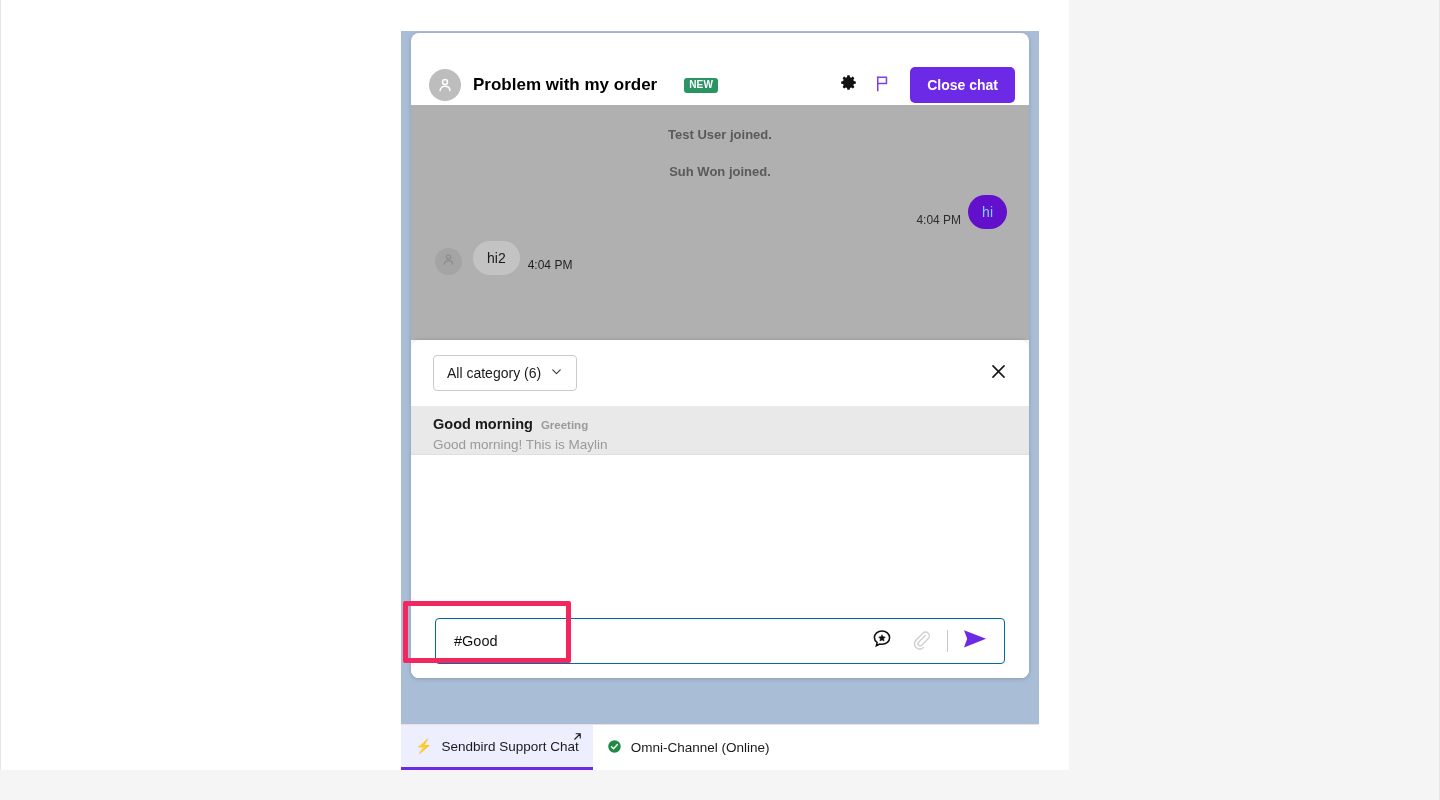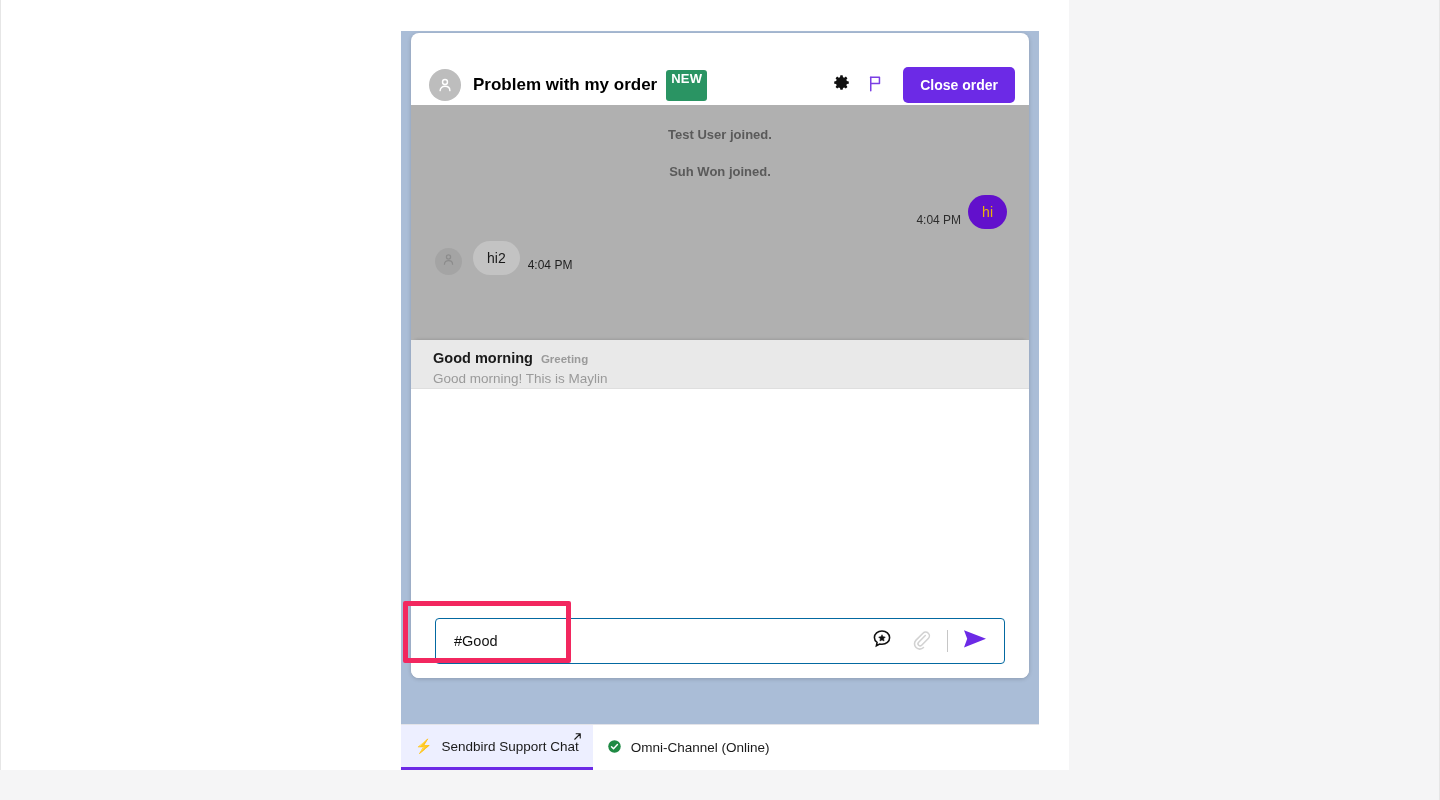--- a/index.html
+++ b/index.html
@@ -38,22 +38,22 @@
   }
   .avatar-circle {
     width:32px; height:32px; border-radius:50%; background:#bdbdbd;
     display:flex; align-items:center; justify-content:center; flex:0 0 auto;
   }
   .avatar-circle svg { display:block; }
   .header-title {
     font-size:17px; font-weight:bold; color:#000000; margin-left:12px; white-space:nowrap;
   }
   .badge-new {
-    margin-left:9px; background:#2a9463; color:#ffffff; font-size:13px; font-weight:bold;
-    padding:2px 5px 16px; border-radius:3px; letter-spacing:.2px; line-height:1;
+    margin-left:27px; background:#2a9463; color:#ffffff; font-size:10px; font-weight:bold;
+    padding:2px 5px 3px; border-radius:3px; letter-spacing:.2px; line-height:1;
   }
   .header-spacer { flex:1 1 auto; }
   .icon-btn {
     width:28px; height:28px; display:flex; align-items:center; justify-content:center;
     cursor:pointer; flex:0 0 auto;
   }
   .icon-btn.gear { margin-right:6px; }
   .icon-btn.flag { margin-right:14px; }
   .btn-close-chat {
     background:#6c2ae6; color:#ffffff; font-size:14px; font-weight:bold;
@@ -71,21 +71,21 @@
     margin-top:22px;
   }
   .sys-msg.second { margin-top:22px; }
 
   .row-out {
     display:flex; align-items:flex-end; justify-content:flex-end;
     margin-top:16px; padding-right:22px;
   }
   .out-time { font-size:12px; color:#2d2d2d; margin-right:7px; margin-bottom:2px; }
   .bubble-out {
-    position:relative; background:#6210cc; color:#eab308; font-size:14px;
+    position:relative; background:#6210cc; color:#7dd3fc; font-size:14px;
     border-radius:17px; padding:9px 14px; min-width:30px; text-align:center;
   }
   .read-ticks { position:absolute; top:-14px; right:28px; }
 
   .row-in { display:flex; align-items:flex-end; margin-top:12px; padding-left:24px; }
   .avatar-small {
     width:27px; height:27px; border-radius:50%; background:#a4a4a4;
     display:flex; align-items:center; justify-content:center; flex:0 0 auto;
   }
   .bubble-in {
@@ -196,21 +196,21 @@
 
       <div class="icon-btn flag">
         <span>
           <svg width="19" height="19" viewBox="0 0 24 24" fill="none" stroke="#7b3fe4" stroke-width="1.9" stroke-linejoin="round" stroke-linecap="round">
             <path d="M6 21V4"></path>
             <path d="M6 4h11v8H6"></path>
           </svg>
         </span>
       </div>
 
-      <button class="btn-close-chat">Close order</button>
+      <button class="btn-close-chat">Close chat</button>
     </div>
 
     <div class="msg-list">
       <div class="sys-msg">Test User joined.</div>
       <div class="sys-msg second">Suh Won joined.</div>
 
       <div class="row-out">
         <span class="read-ticks">
           
         </span>
@@ -226,20 +226,38 @@
               <path d="M5.5 19.5c0-3.6 2.9-5.8 6.5-5.8s6.5 2.2 6.5 5.8"></path>
             </svg>
           </span>
         </div>
         <div class="bubble-in">hi2</div>
         <span class="in-time">4:04 PM</span>
       </div>
     </div>
 
     <div class="qr-panel">
+      <div class="qr-toolbar">
+        <div class="qr-select">
+          <span>All category (6)</span>
+          <span>
+            <svg width="13" height="13" viewBox="0 0 24 24" fill="none" stroke="#3a3a3a" stroke-width="2" stroke-linecap="round" stroke-linejoin="round">
+              <path d="M5 9l7 7 7-7"></path>
+            </svg>
+          </span>
+        </div>
+        <div class="qr-spacer"></div>
+        <div class="qr-close">
+          <span>
+            <svg width="19" height="19" viewBox="0 0 24 24" fill="none" stroke="#1a1a1a" stroke-width="2.1" stroke-linecap="round">
+              <path d="M5 5l14 14M19 5L5 19"></path>
+            </svg>
+          </span>
+        </div>
+      </div>
 
       <div class="qr-item">
         <div class="qr-item-top">
           <span class="qr-item-title">Good morning</span>
           <span class="qr-item-cat">Greeting</span>
         </div>
         <div class="qr-item-body">Good morning! This is Maylin</div>
       </div>
     </div>
 

